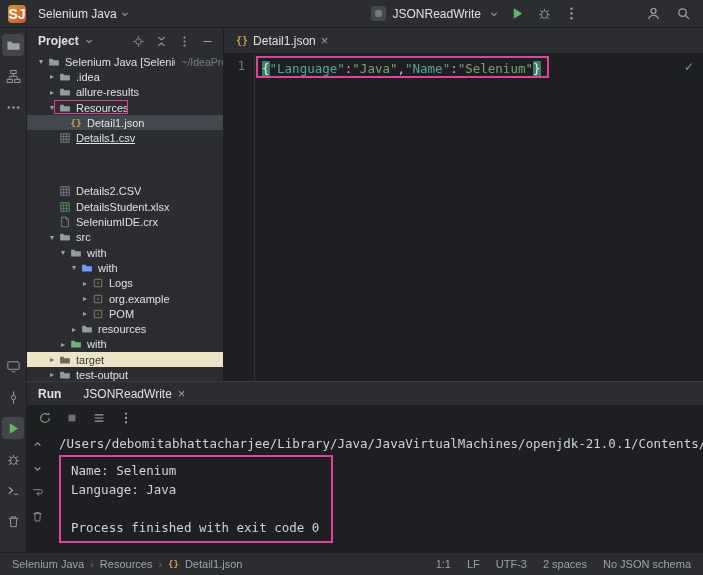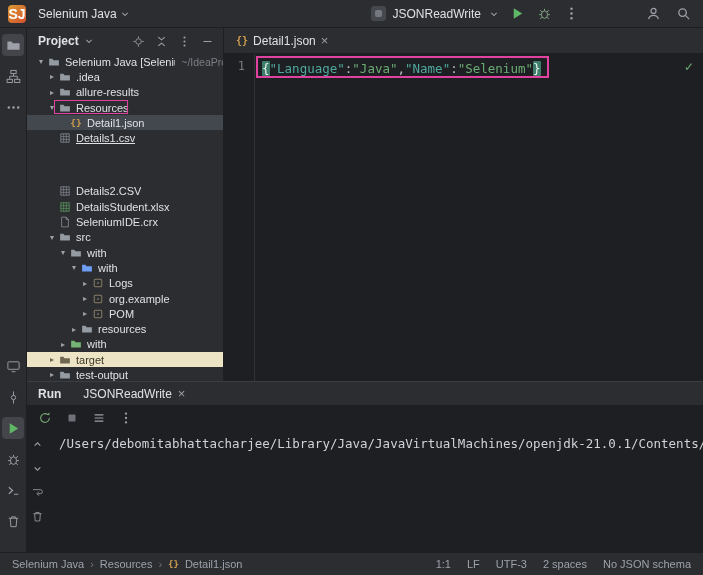--- a/index.html
+++ b/index.html
@@ -518,20 +518,26 @@
                 </svg>
               </button>
               <button class="sicon">
                 <svg viewBox="0 0 16 16" fill="none" stroke="currentColor">
                   <path d="M3 4.5h10M6 4.5V3h4v1.5M4.5 4.5l.7 9h5.6l.7-9"></path>
                 </svg>
               </button>
             </div>
           <div class="cbody">
             <div class="cmd">/Users/debomitabhattacharjee/Library/Java/JavaVirtualMachines/openjdk-21.0.1/Contents/Home/bi</div>
+            <div class="out">
+                <div class="console-line">Name: Selenium</div>
+                <div class="console-line">Language: Java</div>
+                <div class="console-line">&nbsp;</div>
+                <div class="console-line">Process finished with exit code 0</div>
+              </div>
           </div>
         </div>
       </section>
     </div>
   </div>
 
   <footer class="status">
     <div class="crumbs">
         <span>Selenium Java</span>
         <span class="crumb-sep">›</span>

